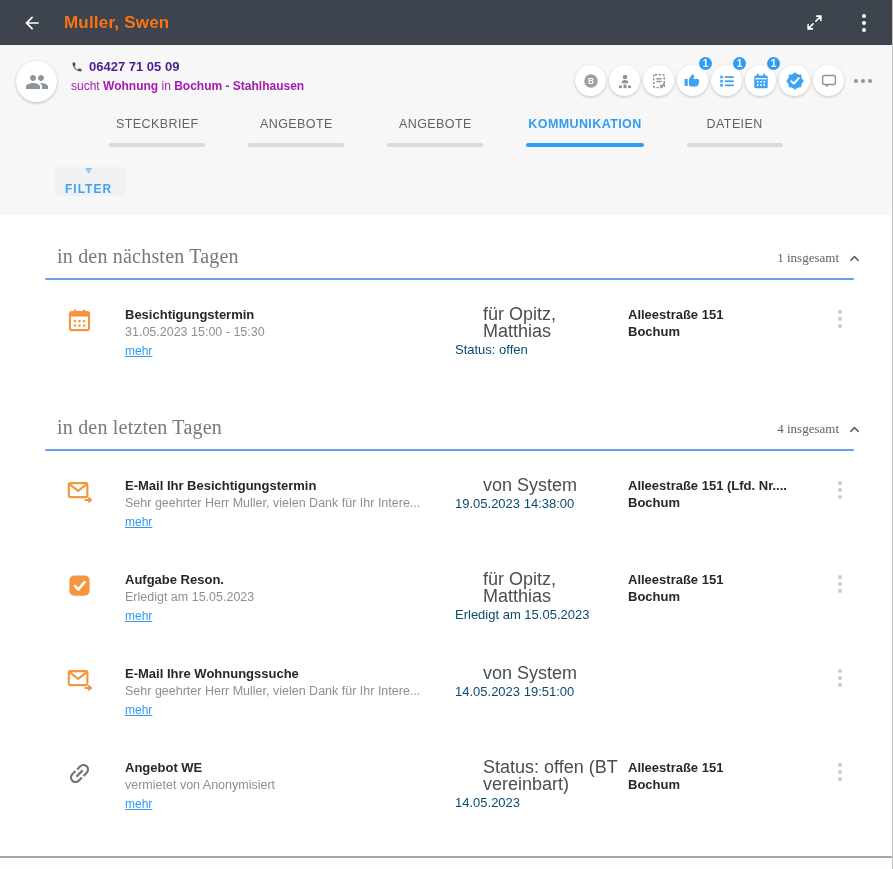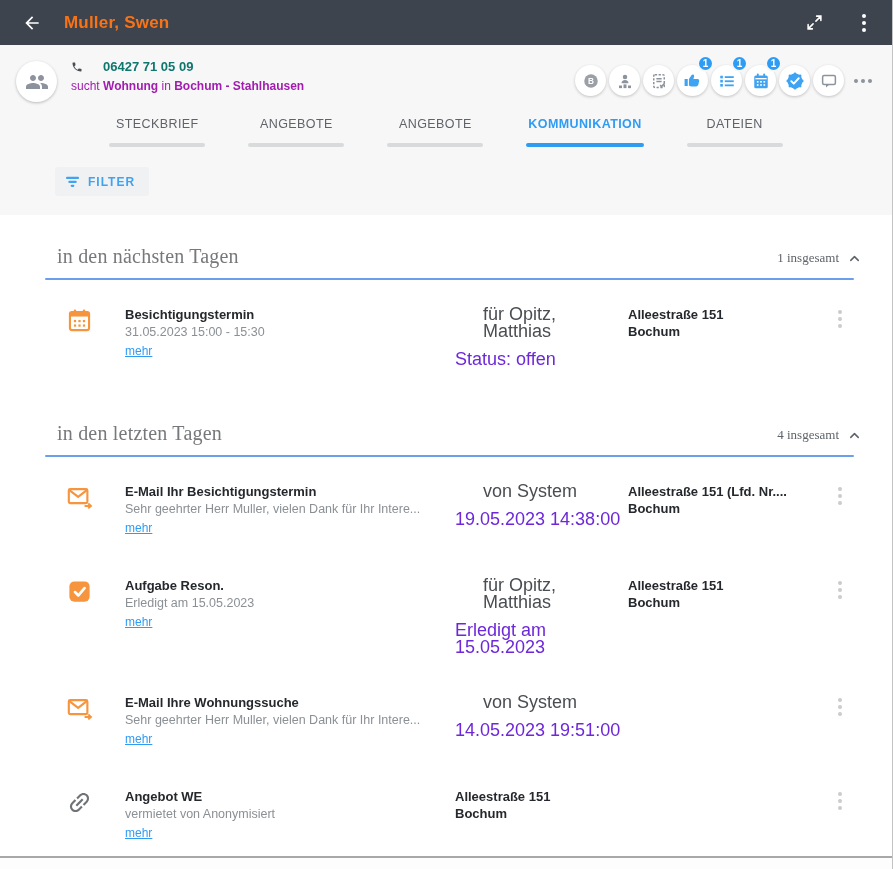--- a/index.html
+++ b/index.html
@@ -26,21 +26,21 @@
   .vdots i { width:4px; height:4px; border-radius:50%; background:#fff; display:block; }
 
   
   .header { position:relative; height:170px; background:#f7f7f8; }
   .avatar {
     position:absolute; left:16px; top:16px; width:41px; height:41px; border-radius:50%;
     background:#fff; box-shadow:0 1px 3px rgba(0,0,0,.25);
     display:flex; align-items:center; justify-content:center;
   }
   .contact-info { position:absolute; left:71px; top:14px; }
-  .phone-line { display:flex; align-items:center; gap:20px; font-size:13px; font-weight:700; color:#0f766e; }
+  .phone-line { display:flex; align-items:center; gap:6px; font-size:13px; font-weight:700; color:#4c1d95; }
   .seek-line { margin-top:5px; font-size:12px; color:#a21caf; }
   .seek-line b { font-weight:700; }
 
   .actions { position:absolute; right:14px; top:20px; display:flex; align-items:center; gap:3px; }
   .act {
     position:relative; width:31px; height:31px; border-radius:50%;
     background:#fff; box-shadow:0 1px 3px rgba(0,0,0,.22);
     display:flex; align-items:center; justify-content:center; cursor:pointer;
   }
   .act.flat { background:transparent; box-shadow:none; }
@@ -56,21 +56,21 @@
   .tabs { position:absolute; top:68px; left:0; right:0; display:flex; justify-content:center; gap:13px; }
   .tab { display:flex; flex-direction:column; align-items:center; padding:0 15px; cursor:pointer; }
   .tab-label { font-size:12.5px; letter-spacing:.4px; color:#5f6368; font-weight:400; padding:4px 2px 0; }
   .tab-underline { margin-top:12px; height:4px; width:100%; min-width:96px; border-radius:2px; background:#d9dadc; }
   .tab.active .tab-label { color:#2f9cf4; font-weight:600; }
   .tab.active .tab-underline { background:#2f9cf4; }
 
   
   .filter-btn {
     position:absolute; left:55px; top:122px; height:29px; padding:0 14px 0 10px;
-    background:#f0f1f3; border-radius:3px; display:flex; align-items:center; gap:8px; cursor:pointer;
+    background:#f0f1f3; border-radius:3px; display:flex; align-items:center; gap:8px; cursor:pointer;flex-direction:column;
   }
   .filter-label { color:#3fa3f3; font-size:12px; font-weight:700; letter-spacing:1px; }
 
   
   .content { background:#fff; padding-top:2px; }
   .section-header { display:flex; align-items:flex-end; justify-content:space-between; padding:28px 30px 0 57px;font-family:Liberation Serif, serif; }
   .section-title { font-size:20px; font-weight:400; color:#77787b; letter-spacing:.2px; }
   .section-count { display:flex; align-items:center; gap:8px; cursor:pointer; padding-bottom:2px; }
   .section-count span { font-size:13px; color:#5f6368; }
   .divider { height:2px; background:#6d9eeb; margin:10px 38px 0 45px; border-radius:1px; }
@@ -78,21 +78,21 @@
   .rows { padding-top:26px; }
   .row { display:flex; align-items:flex-start; padding:0 42px 0 66px; margin-bottom:38px; min-height:56px; }
   .row-iconbox { width:59px; padding-top:1px; }
   .row-main { width:330px; }
   .row-title { font-size:13px; font-weight:700; color:#25282c; line-height:17px; }
   .row-sub { font-size:12.5px; color:#8b9095; line-height:17px; margin-top:1px;
              white-space:nowrap; overflow:hidden; text-overflow:ellipsis; max-width:320px; }
   .row-more { display:inline-block; font-size:12px; color:#2f9cf4; text-decoration:underline; margin-top:2px; cursor:pointer; }
   .row-meta { width:173px; }
   .meta1 { font-size:18px; color:#4a4e52; line-height:17px;margin-left:28px; }
-  .meta2 { font-size:18px; color:#6d28d9; line-height:17px; margin-top:11px; }
+  .meta2 { font-size:13px; color:#0c4a6e; line-height:17px; margin-top:1px; }
   .row-prop { flex:1; }
   .prop1, .prop2 { font-size:13px; font-weight:700; color:#25282c; line-height:17px;
                    white-space:nowrap; overflow:hidden; text-overflow:ellipsis; max-width:170px; }
   .row-menu { width:20px; padding-top:4px; display:flex; justify-content:center; cursor:pointer; }
   .gdots { display:flex; flex-direction:column; gap:3px; }
   .gdots i { width:4px; height:4px; border-radius:50%; background:#c9cbcd; display:block; }
 
   
   .window-edge { position:absolute; left:0; right:0; bottom:11px; height:2px; background:#a8a8a8; }
   .window-foot { position:absolute; left:0; right:0; bottom:0; height:11px; background:#fdfdfd; }
@@ -430,20 +430,24 @@
         <div class="row-iconbox">
           <svg width="27" height="27" viewBox="0 0 24 24">
             <path transform="rotate(-45 12 12)" fill="#6f7377" d="M3.9 12c0-1.71 1.39-3.1 3.1-3.1h4V7H7c-2.76 0-5 2.24-5 5s2.24 5 5 5h4v-1.9H7c-1.71 0-3.1-1.39-3.1-3.1zM8 13h8v-2H8v2zm9-6h-4v1.9h4c1.71 0 3.1 1.39 3.1 3.1s-1.39 3.1-3.1 3.1h-4V17h4c2.76 0 5-2.24 5-5s-2.24-5-5-5z"></path>
           </svg>
         </div>
         <div class="row-main">
           <div class="row-title">Angebot WE</div>
           <div class="row-sub">vermietet von Anonymisiert</div>
           <a class="row-more">mehr</a>
         </div>
+        <div class="row-meta">
+          <div class="meta1">Status: offen (BT vereinbart)</div>
+          <div class="meta2">14.05.2023</div>
+        </div>
         <div class="row-prop">
           <div class="prop1">Alleestraße 151</div>
           <div class="prop2">Bochum</div>
         </div>
         <div class="row-menu">
           <span class="gdots">
               <i></i>
               <i></i>
               <i></i>
             </span>

